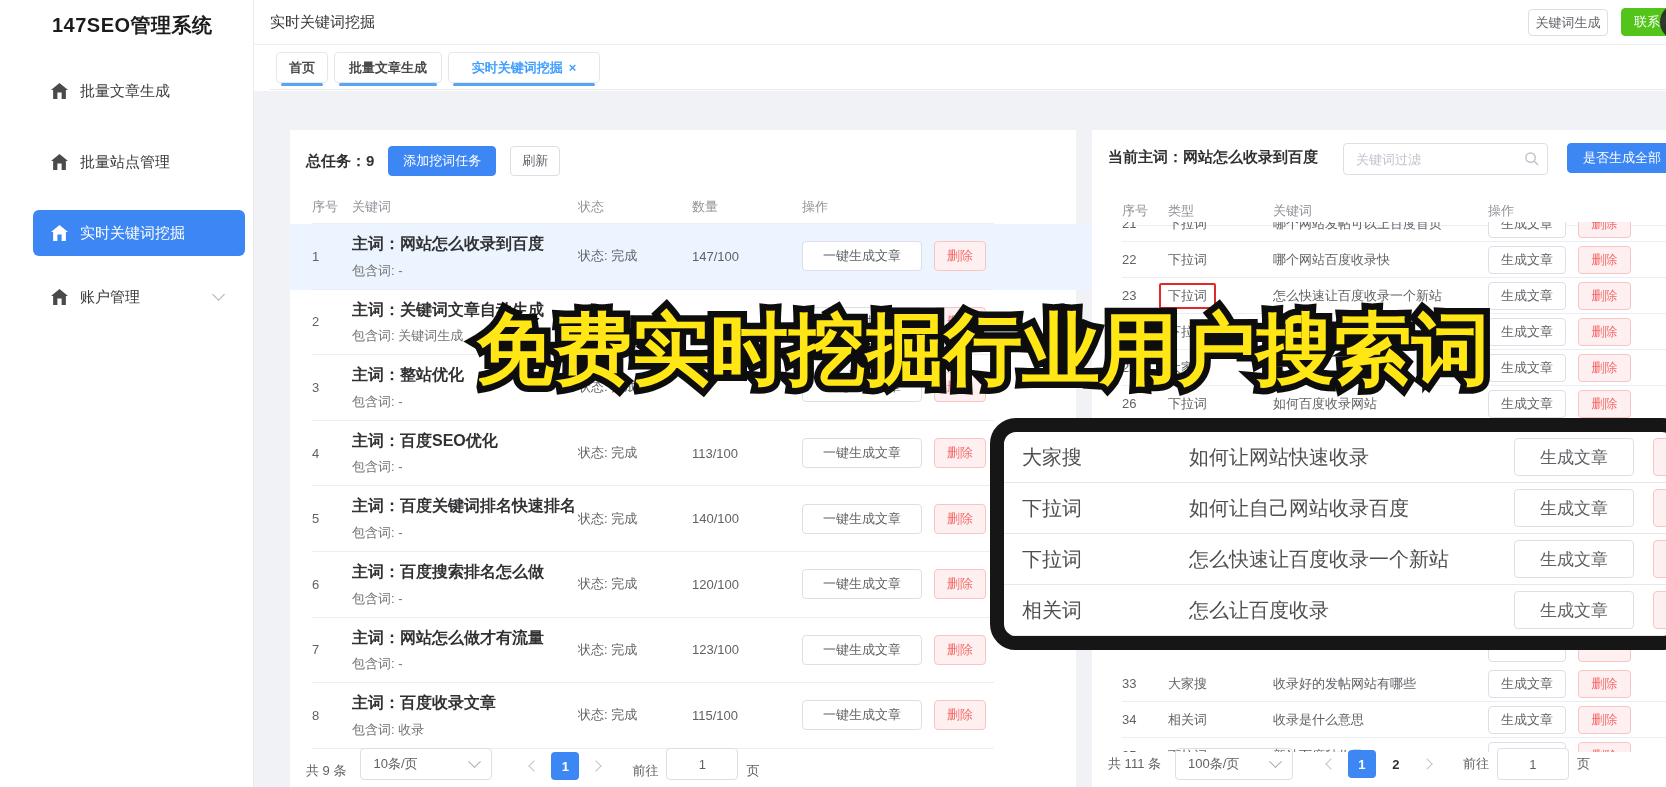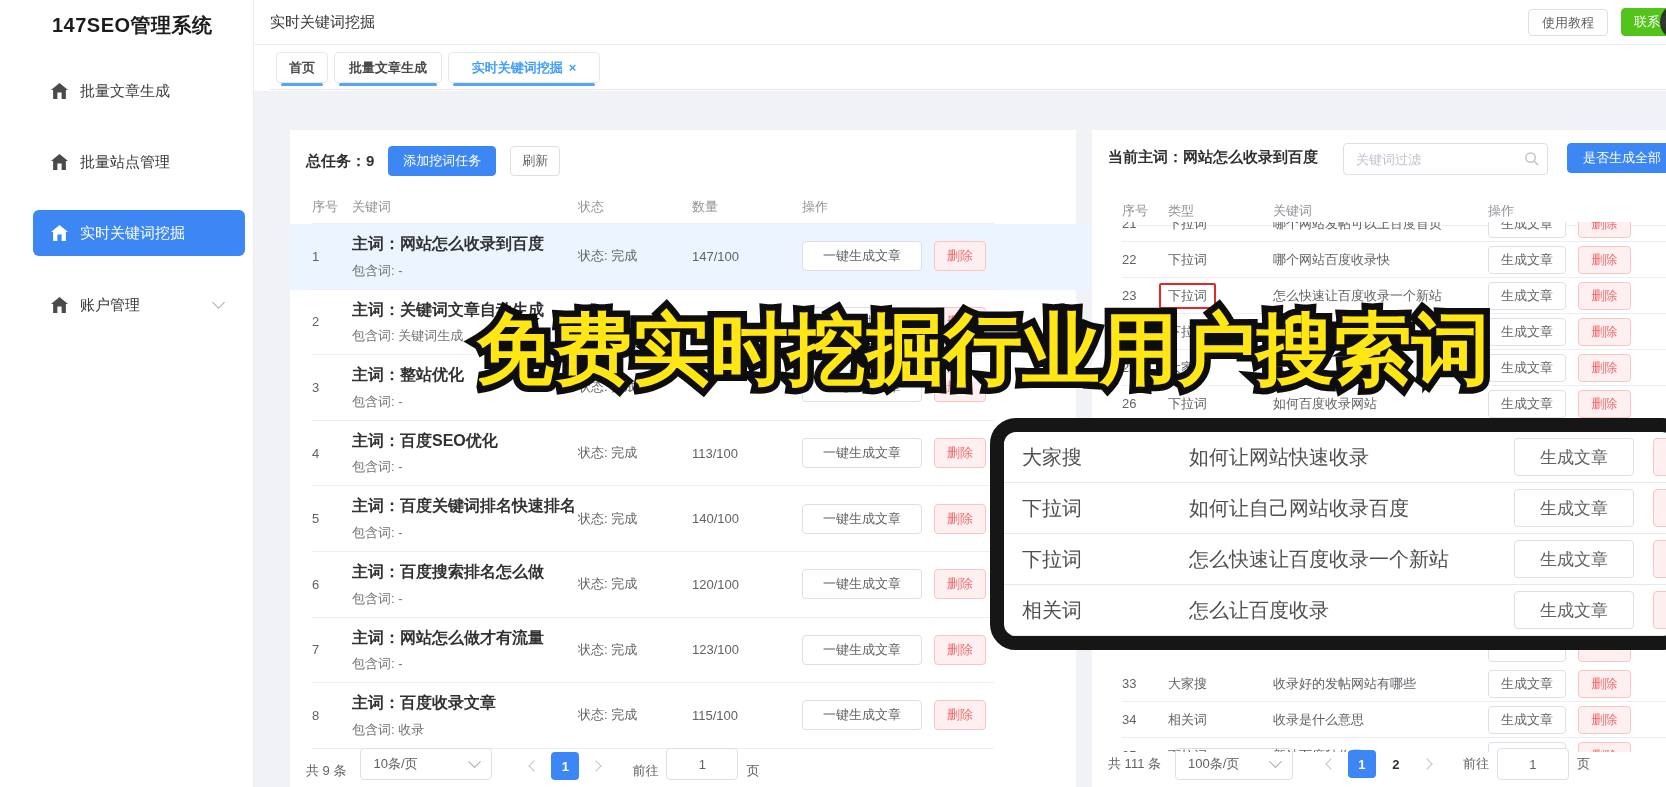--- a/index.html
+++ b/index.html
@@ -136,34 +136,34 @@
           <path fill="currentColor" d="M8 0 16 6.5 14 6.5 14 15 10 15 10 9 6 9 6 15 2 15 2 6.5 0 6.5Z"></path>
         </svg>
       <span>批量站点管理</span>
     </div>
     <div class="side-item active" style="top:210px">
       <svg class="hicon" viewBox="0 0 16 15">
           <path fill="currentColor" d="M8 0 16 6.5 14 6.5 14 15 10 15 10 9 6 9 6 15 2 15 2 6.5 0 6.5Z"></path>
         </svg>
       <span>实时关键词挖掘</span>
     </div>
-    <div class="side-item" style="top:282px">
+    <div class="side-item" style="top:274px">
       <svg class="hicon" viewBox="0 0 16 15">
           <path fill="currentColor" d="M8 0 16 6.5 14 6.5 14 15 10 15 10 9 6 9 6 15 2 15 2 6.5 0 6.5Z"></path>
         </svg>
       <span>账户管理</span>
       <i class="chev"></i>
     </div>
   </aside>
 
   <div class="main">
 
     <div class="topbar">
       <span class="page-title">实时关键词挖掘</span>
-      <button class="btn tutorial-btn">使用教程</button>
+      <button class="btn tutorial-btn">关键词生成</button>
       <button class="btn btn-green contact-btn">联系客服</button>
       <div class="translate-badge">
         <span class="glyph">文</span>
       </div>
     </div>
 
     <div class="tabbar">
       <div class="tab" style="left:6px; width:52px">
         <span>首页</span>
       </div>

